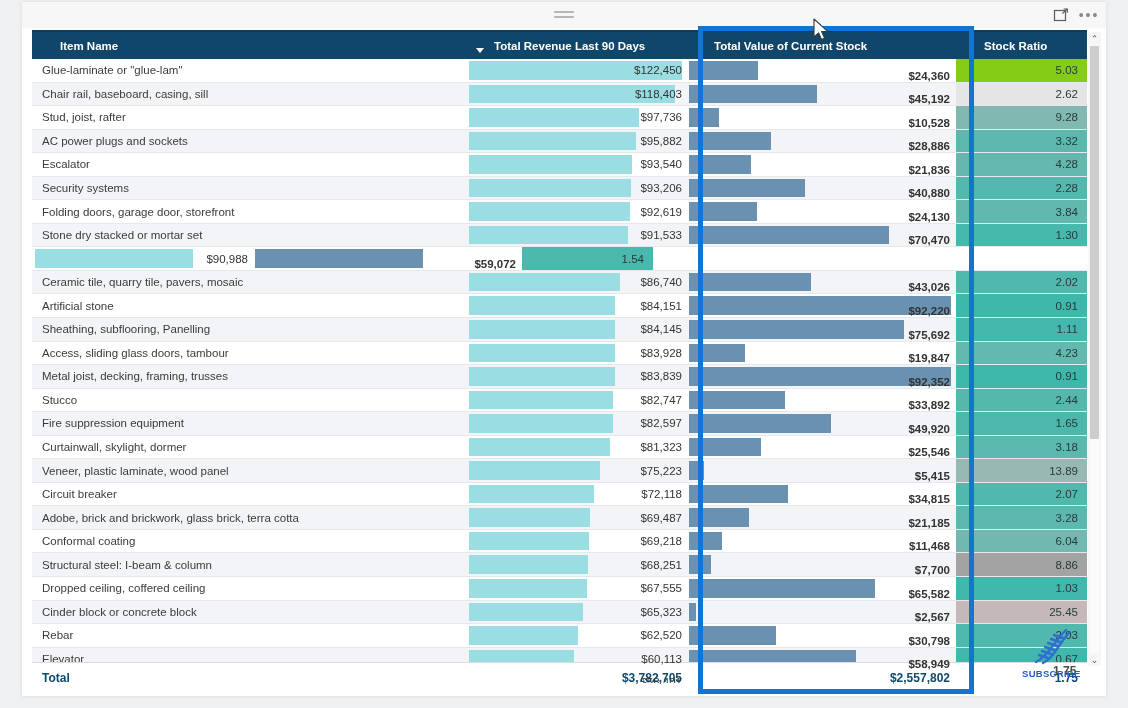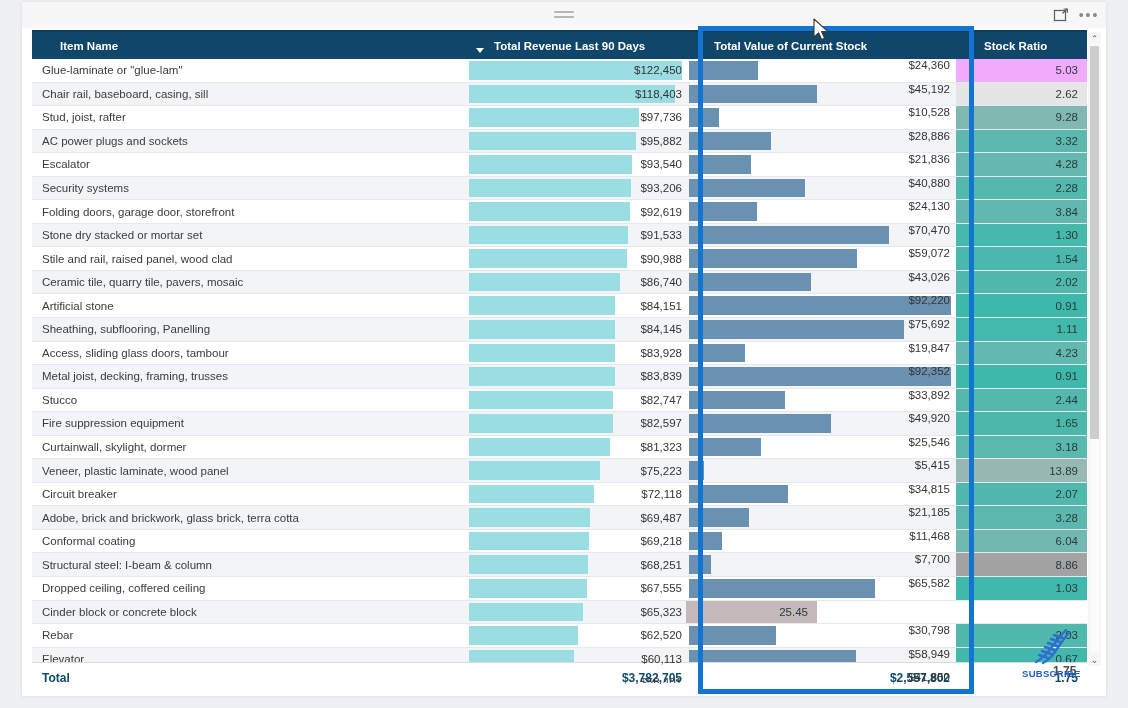--- a/index.html
+++ b/index.html
@@ -48,21 +48,21 @@
     position:absolute;left:10px;top:16px;width:0;height:0;
     border-left:4px solid transparent;border-right:4px solid transparent;
     border-top:5px solid #ffffff;
   }
 
   .rows{position:relative;}
   .row{display:flex;height:22.55px;align-items:stretch;font-size:11.5px;color:#333333;}
   .row.alt .cell-name,.row.alt .cell-rev,.row.alt .cell-stock{background:#f2f4f7;}
   .row .cell-name{width:434px;display:flex;align-items:center;padding-left:10px;box-sizing:border-box;background:#ffffff;color:#3b3b3b;}
   .row .cell-rev{width:220px;position:relative;background:#ffffff;display:flex;align-items:center;justify-content:flex-end;padding-right:4px;box-sizing:border-box;}
-  .row .cell-stock{width:270px;position:relative;background:#ffffff;display:flex;align-items:flex-start;justify-content:flex-end;padding-right:6px;box-sizing:border-box;}
+  .row .cell-stock{width:270px;position:relative;background:#ffffff;display:flex;align-items:flex-end;justify-content:flex-end;padding-right:6px;box-sizing:border-box;font-weight:bold;}
   .row .cell-ratio{width:131px;display:flex;align-items:center;justify-content:flex-end;padding-right:9px;box-sizing:border-box;color:#2a3b3b;}
   .bar{position:absolute;left:3px;top:2px;bottom:2px;border-radius:0;}
   .bar-rev{background:#9adde2;}
   .bar-stock{background:#6a92b0;}
   .val{position:relative;z-index:2;}
 
   .rowsep{height:1px;background:#e6e9ec;}
 
   
   .clip-wrap{position:relative;height:12px;overflow:hidden;}
@@ -148,21 +148,21 @@
               <span>Glue-laminate or "glue-lam"</span>
             </div>
             <div class="cell-rev">
               <span class="bar bar-rev" style="width:213px"></span>
               <span class="val">$122,450</span>
             </div>
             <div class="cell-stock">
               <span class="bar bar-stock" style="width:69px"></span>
               <span class="val">$24,360</span>
             </div>
-            <div class="cell-ratio" style="background:#f0abfc">
+            <div class="cell-ratio" style="background:#84cc16">
               <span>5.03</span>
             </div>
           </div>
           <div class="rowsep"></div>
           <div class="row alt">
             <div class="cell-name">
               <span>Chair rail, baseboard, casing, sill</span>
             </div>
             <div class="cell-rev">
               <span class="bar bar-rev" style="width:206px"></span>
@@ -273,23 +273,20 @@
             <div class="cell-stock">
               <span class="bar bar-stock" style="width:200px"></span>
               <span class="val">$70,470</span>
             </div>
             <div class="cell-ratio" style="background:rgb(71,184,172)">
               <span>1.30</span>
             </div>
           </div>
           <div class="rowsep"></div>
           <div class="row">
-            <div class="cell-name">
-              <span>Stile and rail, raised panel, wood clad</span>
-            </div>
             <div class="cell-rev">
               <span class="bar bar-rev" style="width:158px"></span>
               <span class="val">$90,988</span>
             </div>
             <div class="cell-stock">
               <span class="bar bar-stock" style="width:168px"></span>
               <span class="val">$59,072</span>
             </div>
             <div class="cell-ratio" style="background:rgb(74,184,172)">
               <span>1.54</span>
@@ -534,20 +531,24 @@
             </div>
           </div>
           <div class="rowsep"></div>
           <div class="row alt">
             <div class="cell-name">
               <span>Cinder block or concrete block</span>
             </div>
             <div class="cell-rev">
               <span class="bar bar-rev" style="width:114px"></span>
               <span class="val">$65,323</span>
+            </div>
+            <div class="cell-stock">
+              <span class="bar bar-stock" style="width:7px"></span>
+              <span class="val">$2,567</span>
             </div>
             <div class="cell-ratio" style="background:rgb(196,184,184)">
               <span>25.45</span>
             </div>
           </div>
           <div class="rowsep"></div>
           <div class="row">
             <div class="cell-name">
               <span>Rebar</span>
             </div>

